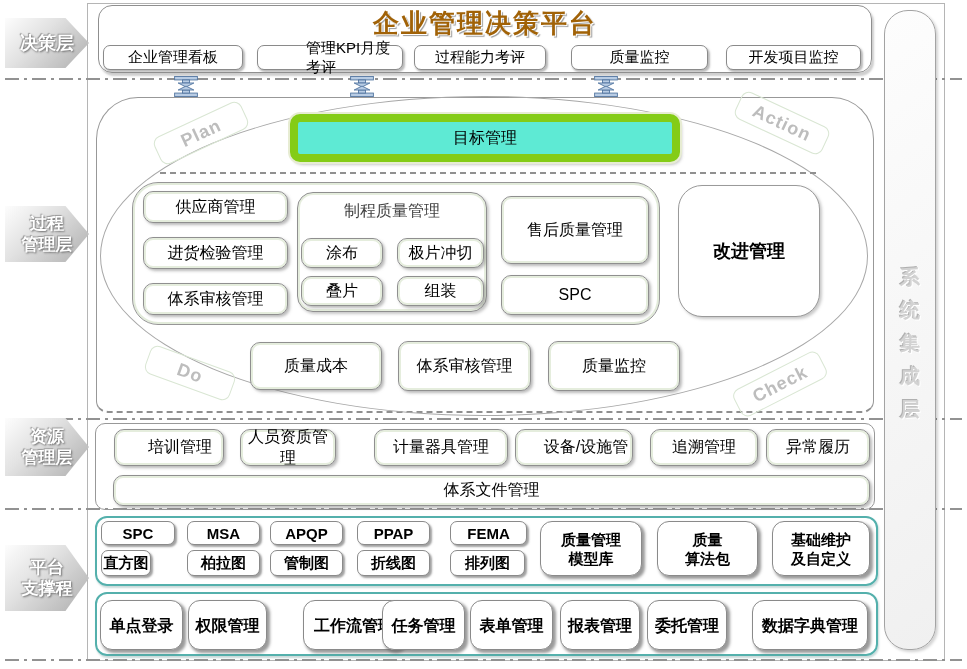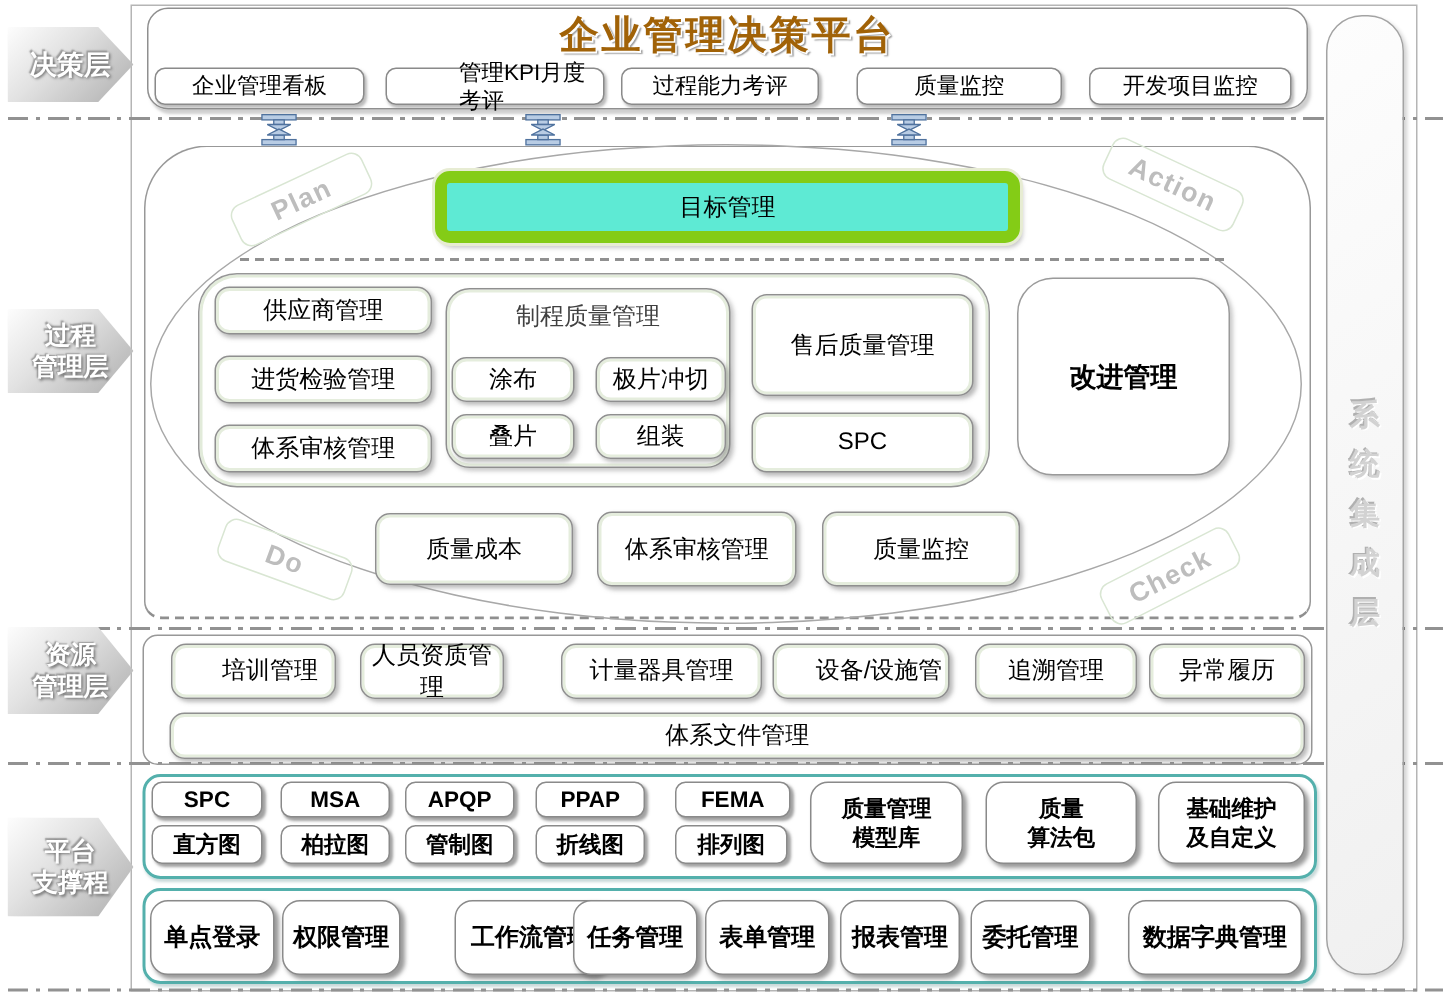--- a/index.html
+++ b/index.html
@@ -141,21 +141,21 @@
 <div class="abs gbox" style="left:650px;top:429px;width:108px;height:37px;">追溯管理</div>
 <div class="abs gbox" style="left:766px;top:429px;width:104px;height:37px;">异常履历</div>
 <div class="abs gbox" style="left:113px;top:475px;width:757px;height:31px;">体系文件管理</div>
 
 <div class="abs platcont"></div>
 <div class="abs sbox" style="left:101px;top:521px;width:74px;height:24px;">SPC</div>
 <div class="abs sbox" style="left:187px;top:521px;width:73px;height:24px;">MSA</div>
 <div class="abs sbox" style="left:270px;top:521px;width:73px;height:24px;">APQP</div>
 <div class="abs sbox" style="left:357px;top:521px;width:73px;height:24px;">PPAP</div>
 <div class="abs sbox" style="left:450px;top:521px;width:77px;height:24px;">FEMA</div>
-<div class="abs sbox" style="left:101px;top:550px;width:74px;height:26px;">直方图</div>
+<div class="abs sbox" style="left:101px;top:550px;width:50px;height:26px;">直方图</div>
 <div class="abs sbox" style="left:187px;top:550px;width:73px;height:26px;">柏拉图</div>
 <div class="abs sbox" style="left:270px;top:550px;width:73px;height:26px;">管制图</div>
 <div class="abs sbox" style="left:357px;top:550px;width:73px;height:26px;">折线图</div>
 <div class="abs sbox" style="left:450px;top:550px;width:75px;height:26px;">排列图</div>
 <div class="abs bbox" style="left:540px;top:521px;width:102px;height:55px;font-size:15px;">
     <span><span>质量管理</span><br><span>模型库</span></span>
   </div>
 <div class="abs bbox" style="left:657px;top:521px;width:101px;height:55px;font-size:15px;">
     <span><span>质量</span><br><span>算法包</span></span>
   </div>

